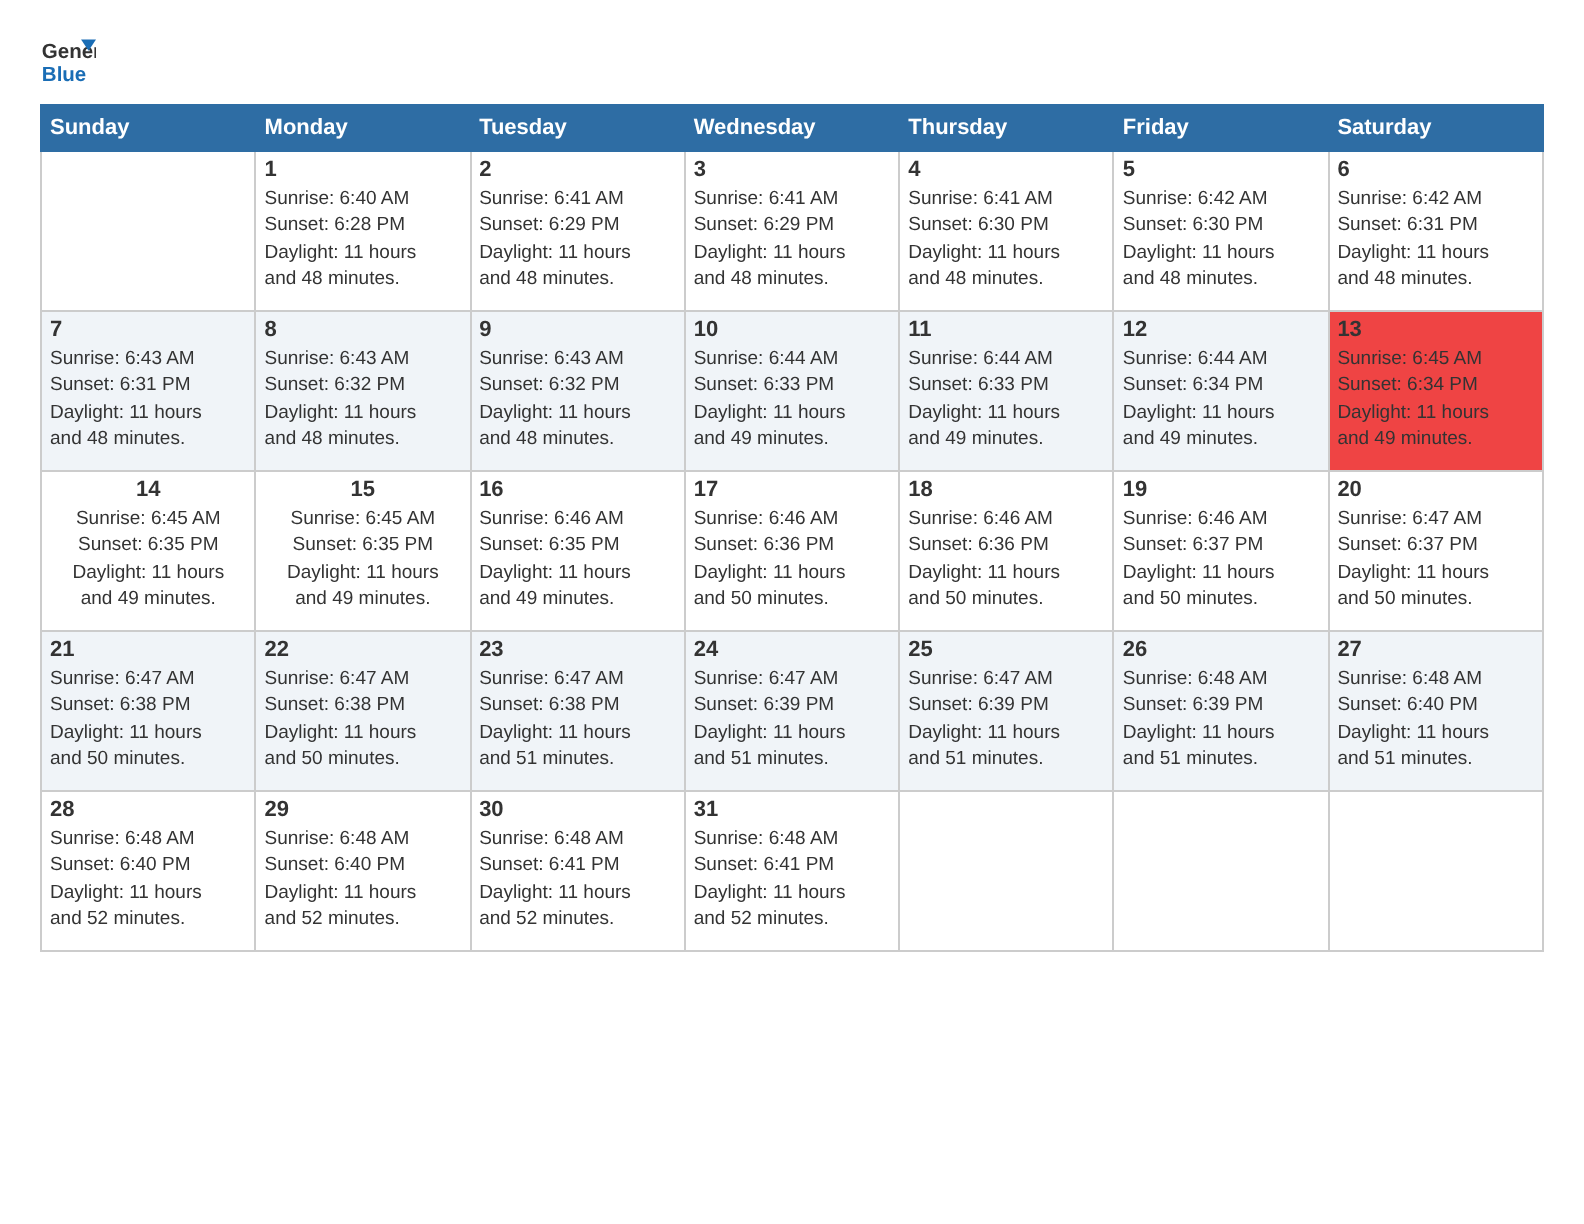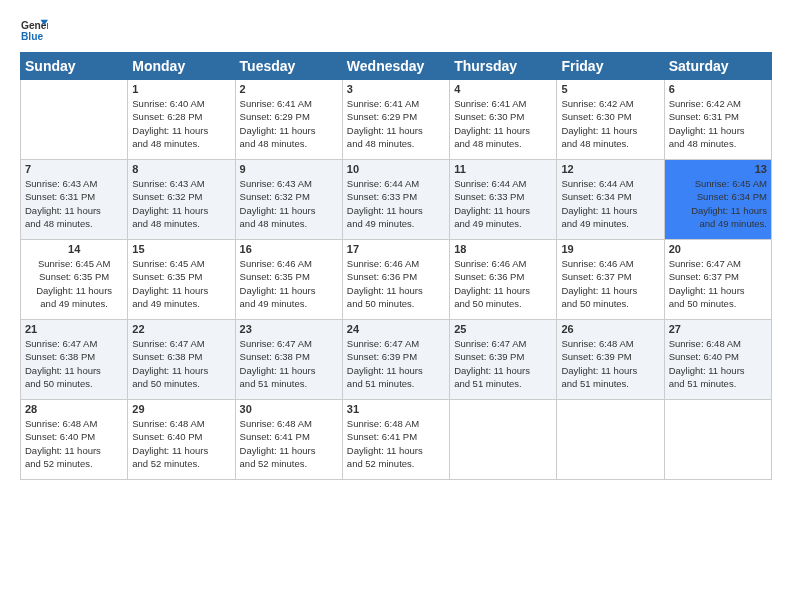--- a/index.html
+++ b/index.html
@@ -45,21 +45,21 @@
       color: #555;
     }
     .calendar-table {
       width: 100%;
       border-collapse: collapse;
       font-size: 10px;
     }
     .calendar-table th {
       background: #2e6da4;
       color: #fff;
-      font-size: 14px;
+      font-size: 11px;
       font-weight: bold;
       padding: 5px 4px;
       text-align: left;
       border: 1px solid #2e6da4;
     }
     .calendar-table td {
       border: 1px solid #ccc;
       vertical-align: top;
       padding: 3px 4px;
       width: calc(100% / 7);
@@ -165,31 +165,31 @@
             <div class="day-info">Sunrise: 6:44 AM<br>Sunset: 6:33 PM<br>Daylight: 11 hours<br>and 49 minutes.</div>
           </td>
           <td style="background: rgb(240, 244, 248);">
             <span class="day-number">11</span>
             <div class="day-info">Sunrise: 6:44 AM<br>Sunset: 6:33 PM<br>Daylight: 11 hours<br>and 49 minutes.</div>
           </td>
           <td style="background: rgb(240, 244, 248);">
             <span class="day-number">12</span>
             <div class="day-info">Sunrise: 6:44 AM<br>Sunset: 6:34 PM<br>Daylight: 11 hours<br>and 49 minutes.</div>
           </td>
-          <td style="background: #3b82f6; text-align: right;">
+          <td style="background: #ef4444;">
             <span class="day-number">13</span>
             <div class="day-info">Sunrise: 6:45 AM<br>Sunset: 6:34 PM<br>Daylight: 11 hours<br>and 49 minutes.</div>
           </td>
         </tr>
         <tr style="background: rgb(255, 255, 255);">
           <td style="background: rgb(255, 255, 255); text-align: center;">
             <span class="day-number">14</span>
             <div class="day-info">Sunrise: 6:45 AM<br>Sunset: 6:35 PM<br>Daylight: 11 hours<br>and 49 minutes.</div>
           </td>
-          <td style="background: rgb(255, 255, 255);">
+          <td style="background: rgb(255, 255, 255); text-align: center;">
             <span class="day-number">15</span>
             <div class="day-info">Sunrise: 6:45 AM<br>Sunset: 6:35 PM<br>Daylight: 11 hours<br>and 49 minutes.</div>
           </td>
           <td style="background: rgb(255, 255, 255);">
             <span class="day-number">16</span>
             <div class="day-info">Sunrise: 6:46 AM<br>Sunset: 6:35 PM<br>Daylight: 11 hours<br>and 49 minutes.</div>
           </td>
           <td style="background: rgb(255, 255, 255);">
             <span class="day-number">17</span>
             <div class="day-info">Sunrise: 6:46 AM<br>Sunset: 6:36 PM<br>Daylight: 11 hours<br>and 50 minutes.</div>

